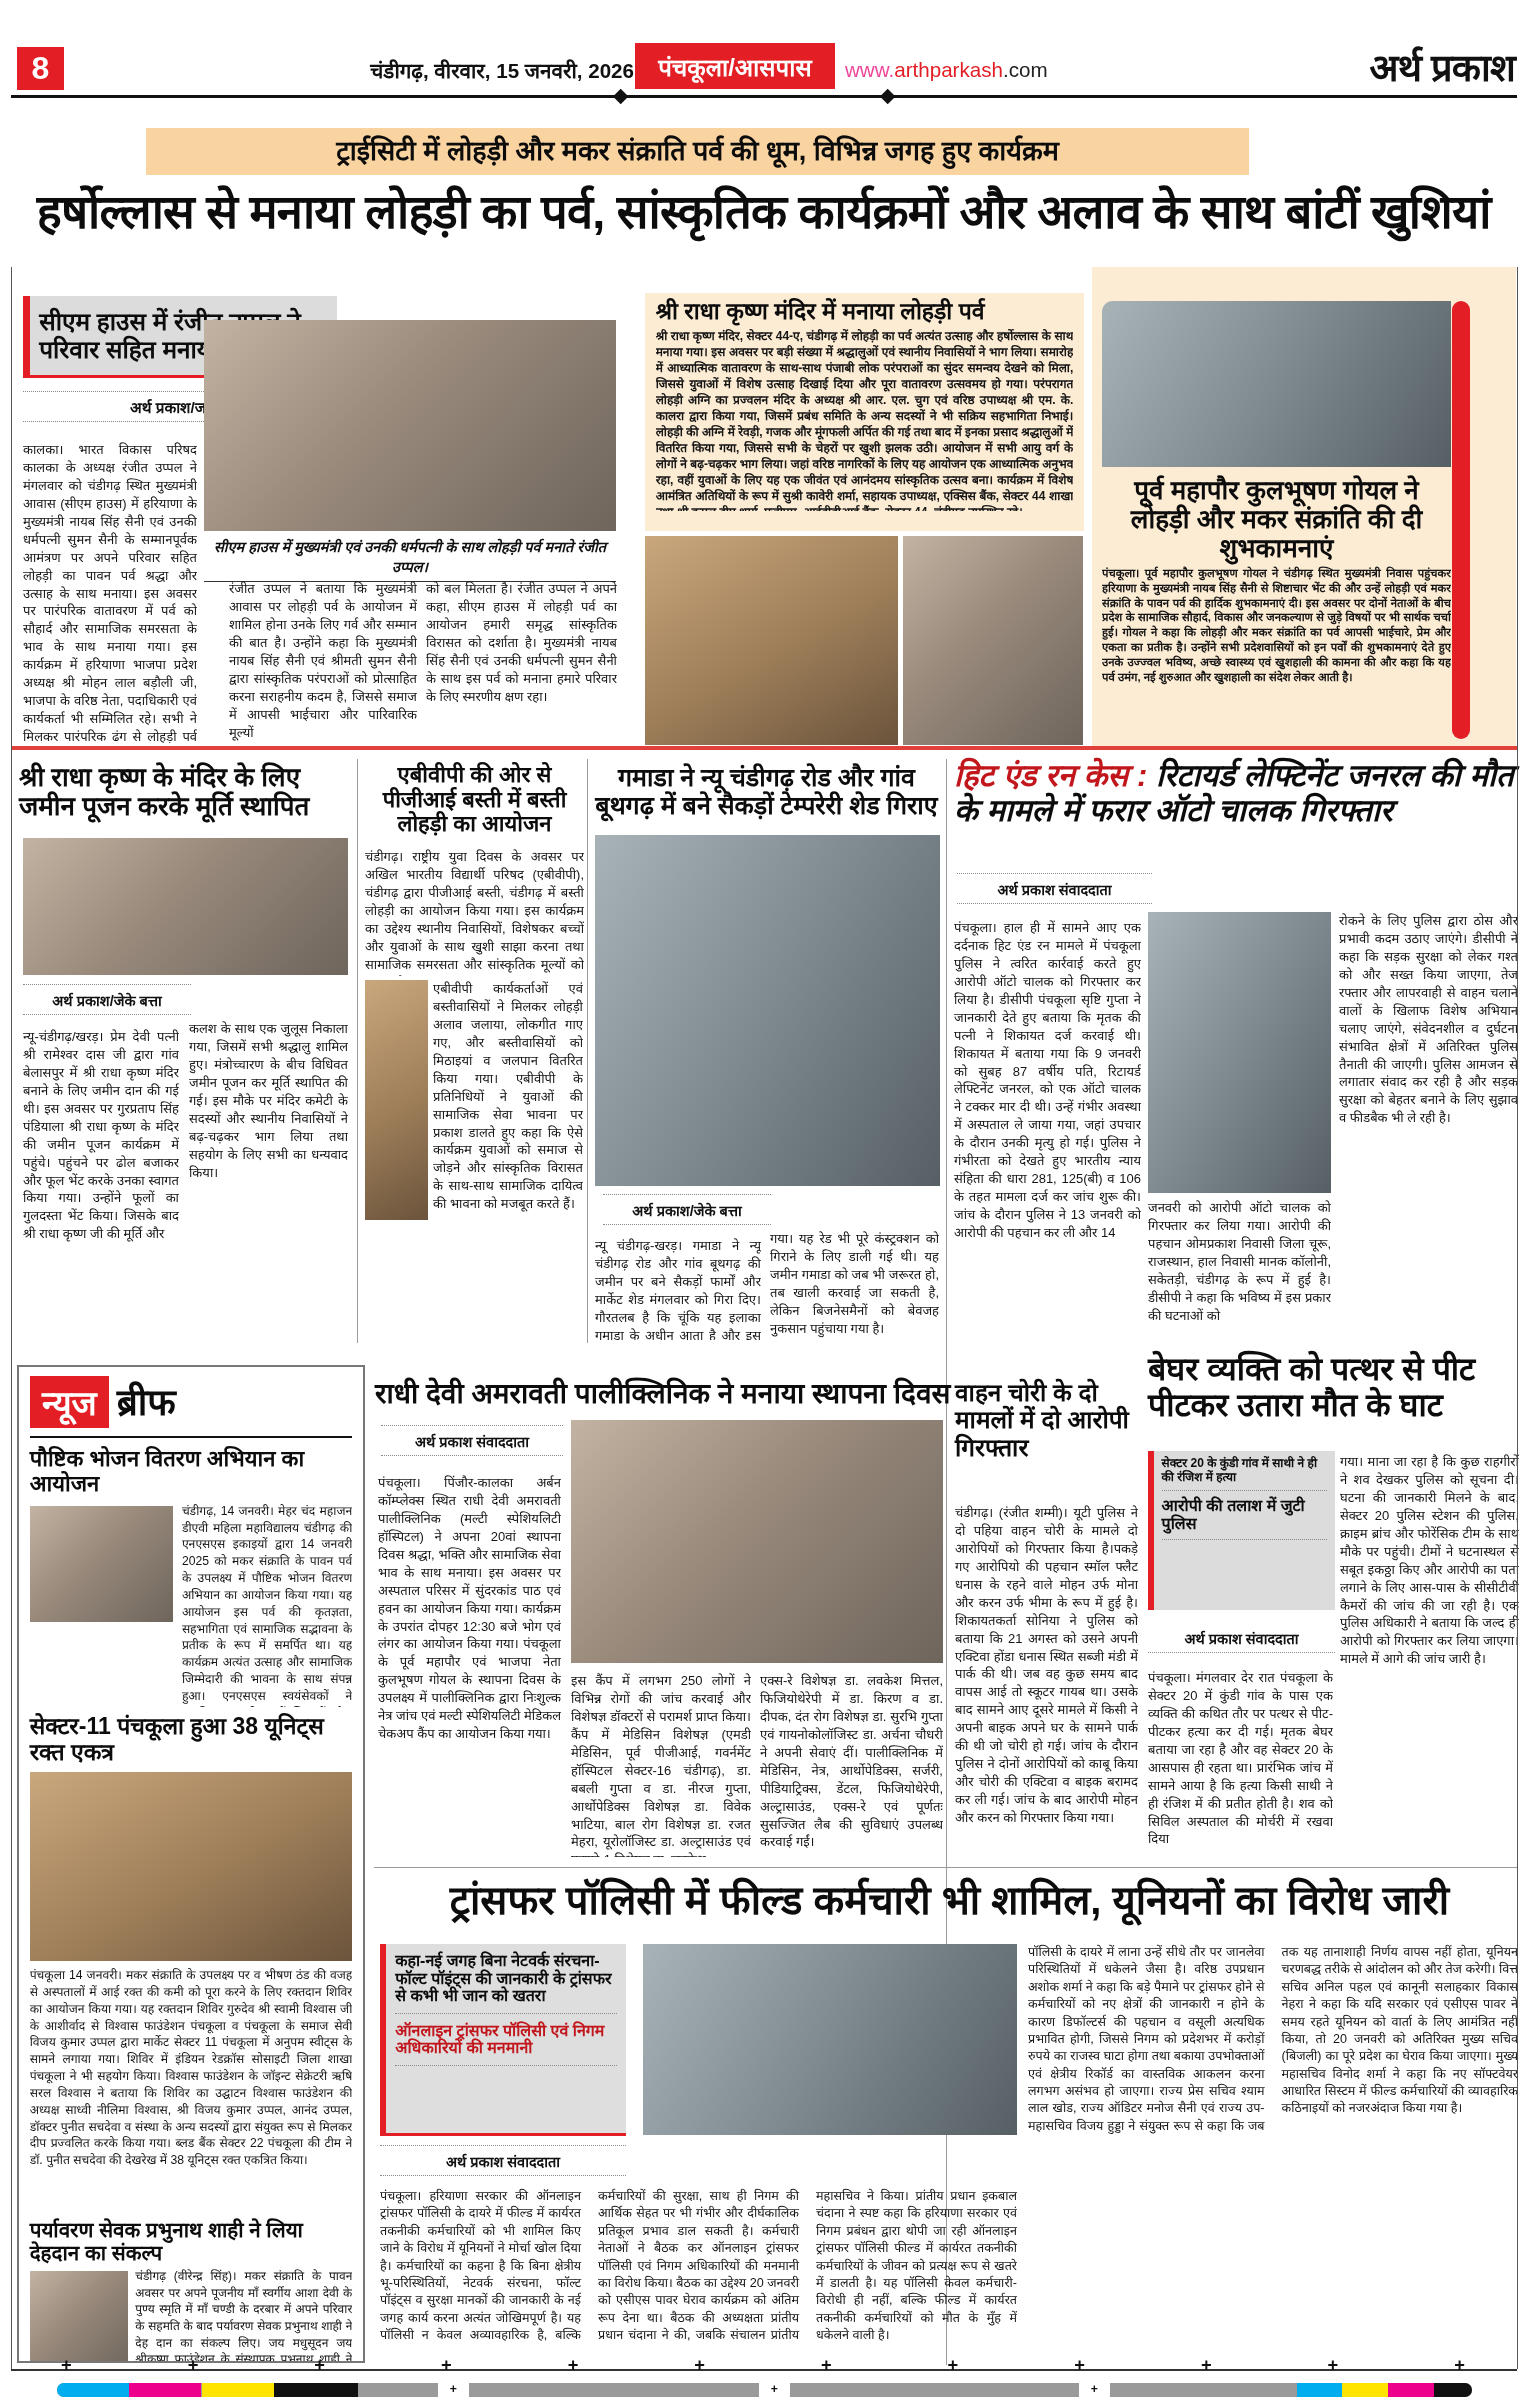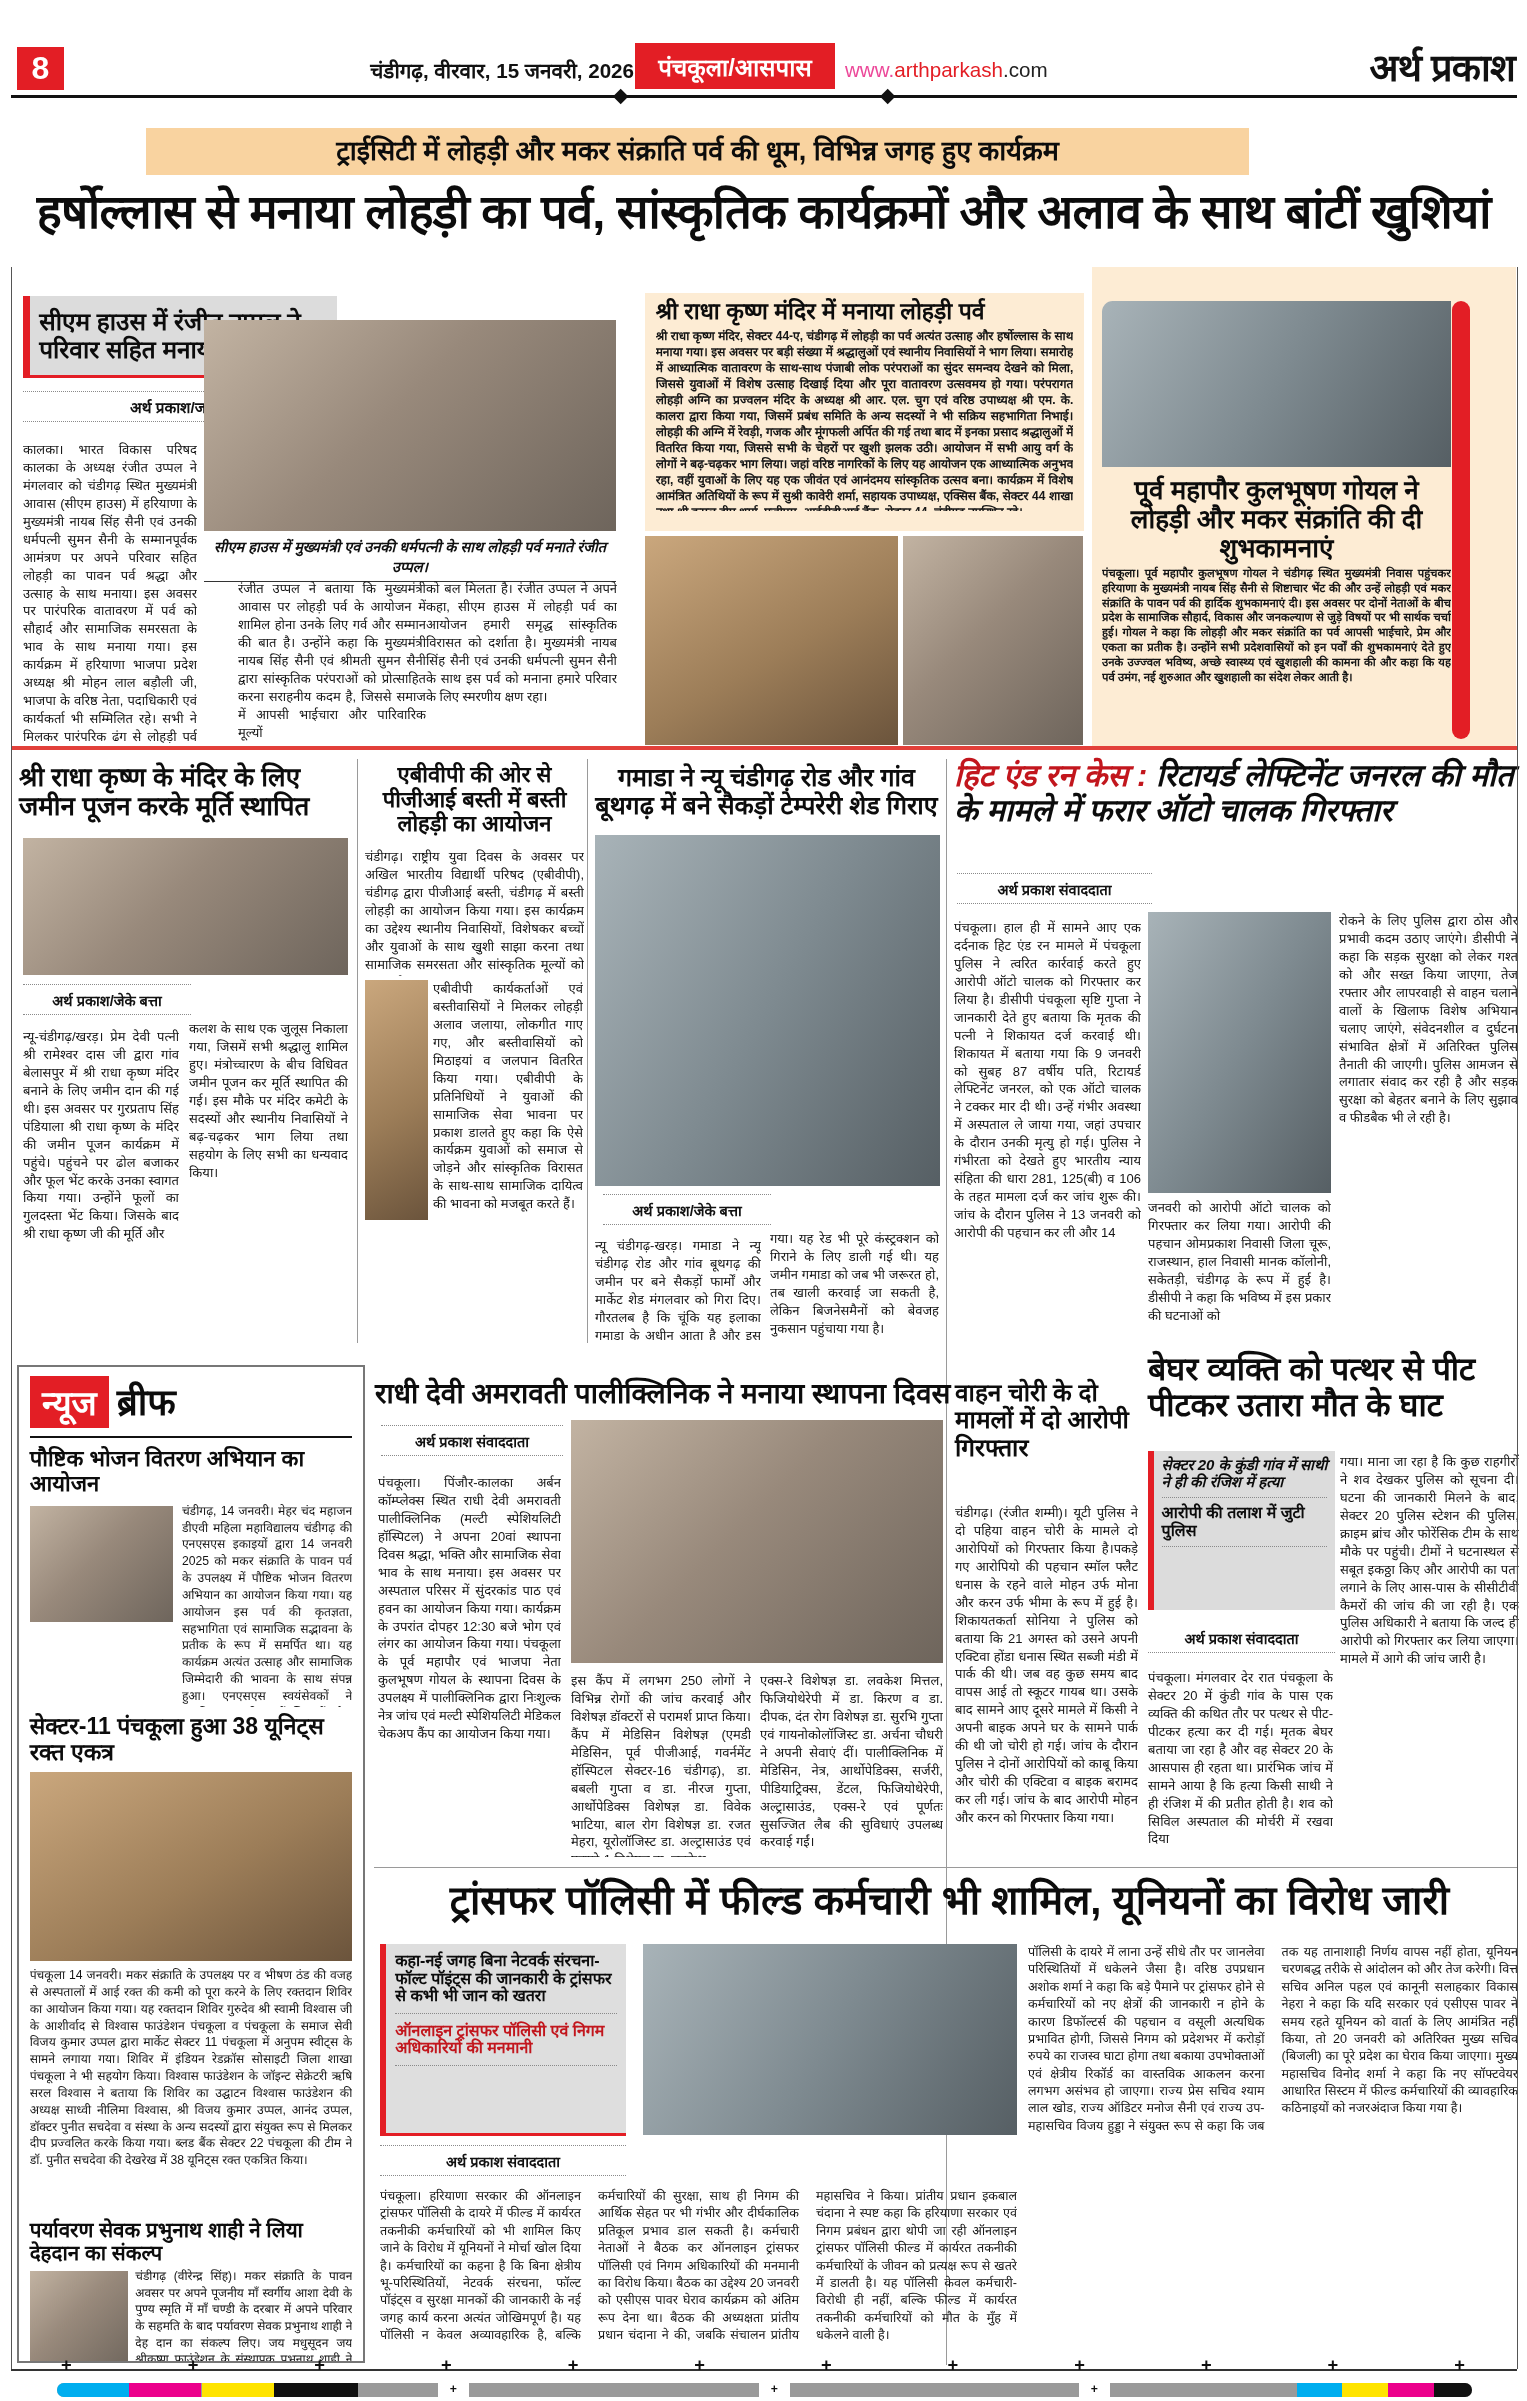--- a/index.html
+++ b/index.html
@@ -50,21 +50,21 @@
   </div>
   <div class="abs hl" style="left:12.2px;top:186px;width:1503px;font-size:47px;text-align:center;letter-spacing:-0.8px;">हर्षोल्लास से मनाया लोहड़ी का पर्व, सांस्कृतिक कार्यक्रमों और अलाव के साथ बांटीं खुशियां</div>
 
   <div class="abs graybox" style="left:23px;top:296px;width:307px;height:79px;border-bottom:3.1px solid #e31e25;display:flex;align-items:center;">
     <span class="hl" style="font-size:24.4px;padding:4.6px 9.2px;">सीएम हाउस में रंजीत उप्पल ने परिवार सहित मनाया लोहड़ी पर्व</span>
   </div>
   <div class="abs byline" style="left:23px;top:391px;width:307px;">अर्थ प्रकाश/जग्गी</div>
   <div class="abs body-txt" style="left:23px;top:441px;width:174px;height:302px;">कालका। भारत विकास परिषद कालका के अध्यक्ष रंजीत उप्पल ने मंगलवार को चंडीगढ़ स्थित मुख्यमंत्री आवास (सीएम हाउस) में हरियाणा के मुख्यमंत्री नायब सिंह सैनी एवं उनकी धर्मपत्नी सुमन सैनी के सम्मानपूर्वक आमंत्रण पर अपने परिवार सहित लोहड़ी का पावन पर्व श्रद्धा और उत्साह के साथ मनाया। इस अवसर पर पारंपरिक वातावरण में पर्व को सौहार्द और सामाजिक समरसता के भाव के साथ मनाया गया। इस कार्यक्रम में हरियाणा भाजपा प्रदेश अध्यक्ष श्री मोहन लाल बड़ौली जी, भाजपा के वरिष्ठ नेता, पदाधिकारी एवं कार्यकर्ता भी सम्मिलित रहे। सभी ने मिलकर पारंपरिक ढंग से लोहड़ी पर्व मनाया और एक-दूसरे को शुभकामनाएं दीं।</div>
   <div class="abs photo" style="left:204px;top:320px;width:412px;height:211px;"></div>
   <div class="abs caption" style="left:204px;top:536px;width:412px;border-bottom:1.5px solid #333;padding-bottom:4.6px;">सीएम हाउस में मुख्यमंत्री एवं उनकी धर्मपत्नी के साथ लोहड़ी पर्व मनाते रंजीत उप्पल।</div>
-  <div class="abs body-txt" style="left:238px;top:580px;width:188px;height:163px;">रंजीत उप्पल ने बताया कि मुख्यमंत्री आवास पर लोहड़ी पर्व के आयोजन में शामिल होना उनके लिए गर्व और सम्मान की बात है। उन्होंने कहा कि मुख्यमंत्री नायब सिंह सैनी एवं श्रीमती सुमन सैनी द्वारा सांस्कृतिक परंपराओं को प्रोत्साहित करना सराहनीय कदम है, जिससे समाज में आपसी भाईचारा और पारिवारिक मूल्यों</div>
+  <div class="abs body-txt" style="left:229px;top:580px;width:188px;height:163px;">रंजीत उप्पल ने बताया कि मुख्यमंत्री आवास पर लोहड़ी पर्व के आयोजन में शामिल होना उनके लिए गर्व और सम्मान की बात है। उन्होंने कहा कि मुख्यमंत्री नायब सिंह सैनी एवं श्रीमती सुमन सैनी द्वारा सांस्कृतिक परंपराओं को प्रोत्साहित करना सराहनीय कदम है, जिससे समाज में आपसी भाईचारा और पारिवारिक मूल्यों</div>
   <div class="abs body-txt" style="left:426px;top:580px;width:191px;height:163px;">को बल मिलता है। रंजीत उप्पल ने अपने कहा, सीएम हाउस में लोहड़ी पर्व का आयोजन हमारी समृद्ध सांस्कृतिक विरासत को दर्शाता है। मुख्यमंत्री नायब सिंह सैनी एवं उनकी धर्मपत्नी सुमन सैनी के साथ इस पर्व को मनाना हमारे परिवार के लिए स्मरणीय क्षण रहा।</div>
 
   <div class="abs peach" style="left:645px;top:293px;width:439px;height:238px;padding:6.1px 10.7px;box-sizing:border-box;">
     <div class="hl" style="font-size:23px;margin-bottom:4.6px;">श्री राधा कृष्ण मंदिर में मनाया लोहड़ी पर्व</div>
     <div class="body-txt bold-txt" style="font-size:12px;line-height:1.33;height:182px;">श्री राधा कृष्ण मंदिर, सेक्टर 44-ए, चंडीगढ़ में लोहड़ी का पर्व अत्यंत उत्साह और हर्षोल्लास के साथ मनाया गया। इस अवसर पर बड़ी संख्या में श्रद्धालुओं एवं स्थानीय निवासियों ने भाग लिया। समारोह में आध्यात्मिक वातावरण के साथ-साथ पंजाबी लोक परंपराओं का सुंदर समन्वय देखने को मिला, जिससे युवाओं में विशेष उत्साह दिखाई दिया और पूरा वातावरण उत्सवमय हो गया। परंपरागत लोहड़ी अग्नि का प्रज्वलन मंदिर के अध्यक्ष श्री आर. एल. चुग एवं वरिष्ठ उपाध्यक्ष श्री एम. के. कालरा द्वारा किया गया, जिसमें प्रबंध समिति के अन्य सदस्यों ने भी सक्रिय सहभागिता निभाई। लोहड़ी की अग्नि में रेवड़ी, गजक और मूंगफली अर्पित की गई तथा बाद में इनका प्रसाद श्रद्धालुओं में वितरित किया गया, जिससे सभी के चेहरों पर खुशी झलक उठी। आयोजन में सभी आयु वर्ग के लोगों ने बढ़-चढ़कर भाग लिया। जहां वरिष्ठ नागरिकों के लिए यह आयोजन एक आध्यात्मिक अनुभव रहा, वहीं युवाओं के लिए यह एक जीवंत एवं आनंदमय सांस्कृतिक उत्सव बना। कार्यक्रम में विशेष आमंत्रित अतिथियों के रूप में सुश्री कावेरी शर्मा, सहायक उपाध्यक्ष, एक्सिस बैंक, सेक्टर 44 शाखा तथा श्री कमल दीप शर्मा, एजीएम, आईडीबीआई बैंक, सेक्टर 44, चंडीगढ़ उपस्थित रहे।</div>
   </div>
   <div class="abs photo3" style="left:645px;top:536px;width:253px;height:209px;"></div>
   <div class="abs photo" style="left:903px;top:536px;width:180px;height:209px;"></div>
 
   <div class="abs peach" style="left:1092px;top:267px;width:424px;height:479px;"></div>
@@ -134,21 +134,21 @@
   <div class="abs body-txt" style="left:378px;top:1474px;width:183px;height:381px;">पंचकूला। पिंजौर-कालका अर्बन कॉम्प्लेक्स स्थित राधी देवी अमरावती पालीक्लिनिक (मल्टी स्पेशियलिटी हॉस्पिटल) ने अपना 20वां स्थापना दिवस श्रद्धा, भक्ति और सामाजिक सेवा भाव के साथ मनाया। इस अवसर पर अस्पताल परिसर में सुंदरकांड पाठ एवं हवन का आयोजन किया गया। कार्यक्रम के उपरांत दोपहर 12:30 बजे भोग एवं लंगर का आयोजन किया गया। पंचकूला के पूर्व महापौर एवं भाजपा नेता कुलभूषण गोयल के स्थापना दिवस के उपलक्ष्य में पालीक्लिनिक द्वारा निःशुल्क नेत्र जांच एवं मल्टी स्पेशियलिटी मेडिकल चेकअप कैंप का आयोजन किया गया।</div>
   <div class="abs photo" style="left:571px;top:1420px;width:372px;height:243px;"></div>
   <div class="abs body-txt" style="left:571px;top:1672px;width:180px;height:185px;">इस कैंप में लगभग 250 लोगों ने विभिन्न रोगों की जांच करवाई और विशेषज्ञ डॉक्टरों से परामर्श प्राप्त किया। कैंप में मेडिसिन विशेषज्ञ (एमडी मेडिसिन, पूर्व पीजीआई, गवर्नमेंट हॉस्पिटल सेक्टर-16 चंडीगढ़), डा. बबली गुप्ता व डा. नीरज गुप्ता, आर्थोपेडिक्स विशेषज्ञ डा. विवेक भाटिया, बाल रोग विशेषज्ञ डा. रजत मेहरा, यूरोलॉजिस्ट डा. अल्ट्रासाउंड एवं एक्सरे-1 विशेषज्ञ डा. लवकेश</div>
   <div class="abs body-txt" style="left:760px;top:1672px;width:183px;height:185px;">एक्स-रे विशेषज्ञ डा. लवकेश मित्तल, फिजियोथेरेपी में डा. किरण व डा. दीपक, दंत रोग विशेषज्ञ डा. सुरभि गुप्ता एवं गायनोकोलॉजिस्ट डा. अर्चना चौधरी ने अपनी सेवाएं दीं। पालीक्लिनिक में मेडिसिन, नेत्र, आर्थोपेडिक्स, सर्जरी, पीडियाट्रिक्स, डेंटल, फिजियोथेरेपी, अल्ट्रासाउंड, एक्स-रे एवं पूर्णतः सुसज्जित लैब की सुविधाएं उपलब्ध करवाई गईं।</div>
 
   <div class="abs hl" style="left:955px;top:1379px;width:183px;font-size:24.4px;">वाहन चोरी के दो मामलों में दो आरोपी गिरफ्तार</div>
   <div class="abs body-txt" style="left:955px;top:1504px;width:183px;height:351px;">चंडीगढ़। (रंजीत शम्मी)। यूटी पुलिस ने दो पहिया वाहन चोरी के मामले दो आरोपियों को गिरफ्तार किया है।पकड़े गए आरोपियो की पहचान स्मॉल फ्लैट धनास के रहने वाले मोहन उर्फ मोना और करन उर्फ भीमा के रूप में हुई है। शिकायतकर्ता सोनिया ने पुलिस को बताया कि 21 अगस्त को उसने अपनी एक्टिवा होंडा धनास स्थित सब्जी मंडी में पार्क की थी। जब वह कुछ समय बाद वापस आई तो स्कूटर गायब था। उसके बाद सामने आए दूसरे मामले में किसी ने अपनी बाइक अपने घर के सामने पार्क की थी जो चोरी हो गई। जांच के दौरान पुलिस ने दोनों आरोपियों को काबू किया और चोरी की एक्टिवा व बाइक बरामद कर ली गई। जांच के बाद आरोपी मोहन और करन को गिरफ्तार किया गया।</div>
 
   <div class="abs hl" style="left:1148px;top:1352px;width:372px;font-size:32px;">बेघर व्यक्ति को पत्थर से पीट पीटकर उतारा मौत के घाट</div>
   <div class="abs graybox" style="left:1148px;top:1451px;width:187px;height:159px;border-left-width:6.1px;padding:6.1px 7.6px;box-sizing:border-box;">
-    <div class="hl" style="font-size:15px;border-bottom:1.5px dotted #8a8a8a;padding-bottom:6.1px;font-style:italic;">सेक्टर 20 के कुंडी गांव में साथी ने ही की रंजिश में हत्या</div>
+    <div class="hl" style="font-size:12px;border-bottom:1.5px dotted #8a8a8a;padding-bottom:6.1px;">सेक्टर 20 के कुंडी गांव में साथी ने ही की रंजिश में हत्या</div>
     <div class="hl" style="font-size:16px;padding-top:6.1px;border-bottom:1.5px dotted #8a8a8a;padding-bottom:6.1px;">आरोपी की तलाश में जुटी पुलिस</div>
   </div>
   <div class="abs byline" style="left:1148px;top:1623px;width:187px;font-size:14.5px;border-top:none;">अर्थ प्रकाश संवाददाता</div>
   <div class="abs body-txt" style="left:1148px;top:1669px;width:185px;height:188px;">पंचकूला। मंगलवार देर रात पंचकूला के सेक्टर 20 में कुंडी गांव के पास एक व्यक्ति की कथित तौर पर पत्थर से पीट-पीटकर हत्या कर दी गई। मृतक बेघर बताया जा रहा है और वह सेक्टर 20 के आसपास ही रहता था। प्रारंभिक जांच में सामने आया है कि हत्या किसी साथी ने ही रंजिश में की प्रतीत होती है। शव को सिविल अस्पताल की मोर्चरी में रखवा दिया</div>
   <div class="abs body-txt" style="left:1340px;top:1453px;width:179px;height:404px;">गया। माना जा रहा है कि कुछ राहगीरों ने शव देखकर पुलिस को सूचना दी। घटना की जानकारी मिलने के बाद, सेक्टर 20 पुलिस स्टेशन की पुलिस, क्राइम ब्रांच और फोरेंसिक टीम के साथ मौके पर पहुंची। टीमों ने घटनास्थल से सबूत इकठ्ठा किए और आरोपी का पता लगाने के लिए आस-पास के सीसीटीवी कैमरों की जांच की जा रही है। एक पुलिस अधिकारी ने बताया कि जल्द ही आरोपी को गिरफ्तार कर लिया जाएगा। मामले में आगे की जांच जारी है।</div>
 
   <div class="abs hrule" style="left:374px;top:1867px;width:1144px;"></div>
   <div class="abs hl" style="left:381px;top:1878px;width:1137px;font-size:40px;text-align:center;white-space:nowrap;">ट्रांसफर पॉलिसी में फील्ड कर्मचारी भी शामिल, यूनियनों का विरोध जारी</div>
   <div class="abs" style="left:380px;top:1944px;width:246px;height:192px;background:#dedede;border-left:6.1px solid #e31e25;border-bottom:3.1px solid #e31e25;padding:7.6px 9.2px;box-sizing:border-box;">
     <div class="hl" style="font-size:16px;border-bottom:1.5px dotted #8a8a8a;padding-bottom:7.6px;">कहा-नई जगह बिना नेटवर्क संरचना-फॉल्ट पॉइंट्स की जानकारी के ट्रांसफर से कभी भी जान को खतरा</div>

